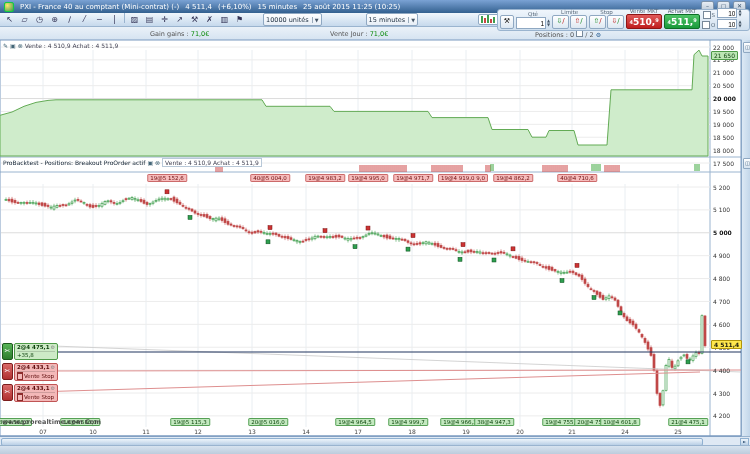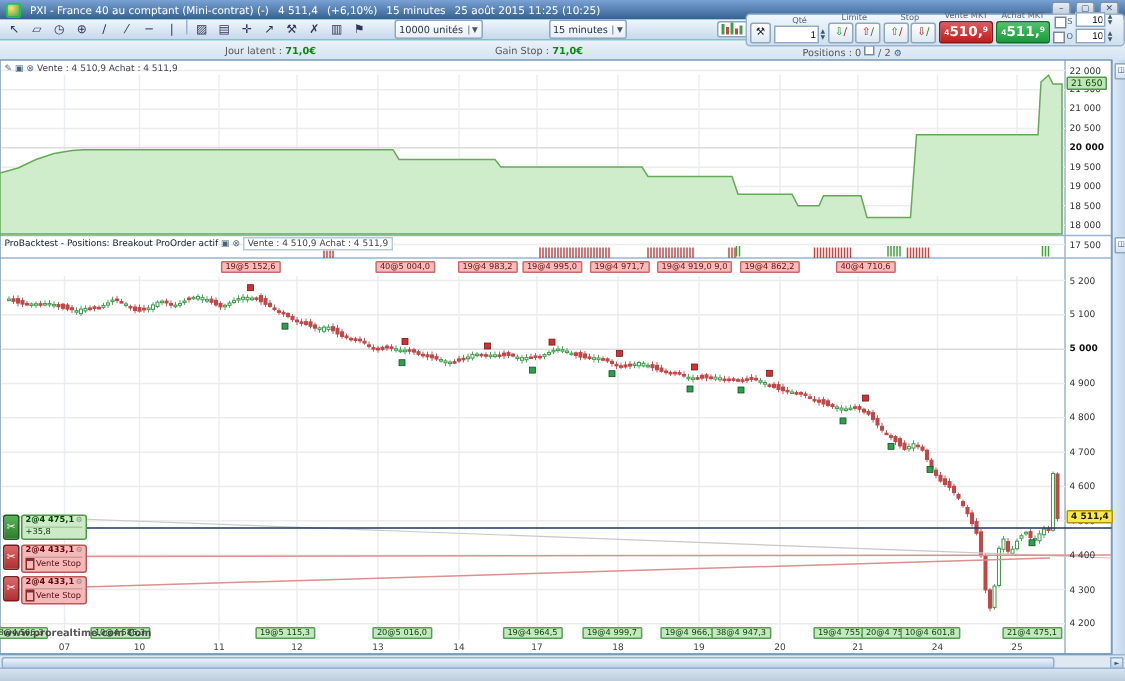--- a/index.html
+++ b/index.html
@@ -1,18 +1,18 @@
 <!DOCTYPE html>
 <html><head>
 <meta charset="utf-8">
 <style>
   html,body{margin:0;padding:0;background:#9aa7b4;}
   #app{position:relative;width:750px;height:454px;overflow:hidden;
        font-family:"DejaVu Sans","Liberation Sans",sans-serif;font-size:7px;color:#222;
-       background:#5eead4;user-select:none;}
+       background:#bef264;user-select:none;}
   .abs{position:absolute;}
   
   #titlebar{left:0;top:0;width:750px;height:13px;
     background:linear-gradient(#7aa2d4,#33608f);color:#fff;display:flex;align-items:center;gap:6px;
     padding:0 4px;box-sizing:border-box;font-size:7px;white-space:nowrap;}
   #titlebar .appicon{width:8px;height:8px;border-radius:2px;background:radial-gradient(circle at 30% 30%,#ffe36e,#3f9e4d);border:1px solid #1c4; }
   .winbtns{margin-left:auto;display:flex;gap:3px;}
   .winbtn{width:11px;height:9px;background:linear-gradient(#e8eef5,#b9c7d6);border:1px solid #7d93ab;color:#37506b;
     font-size:6px;line-height:8px;text-align:center;border-radius:2px;}
   
@@ -22,21 +22,21 @@
   .tsep{width:1px;height:10px;background:#9ab4cf;margin:0 2px;}
   .dropdown{height:11px;background:linear-gradient(#fff,#e7eef6);border:1px solid #8fa8c2;border-radius:2px;
     display:flex;align-items:center;padding:0 2px;gap:3px;font-size:6.5px;color:#234;}
   .dropdown .arr{font-size:5px;color:#456;border-left:1px solid #9ab;padding-left:2px;}
   .patternbox{width:22px;height:11px;background:#fff;border:1px solid #8fa8c2;border-radius:2px;display:flex;align-items:flex-end;gap:1px;padding:1px 2px;box-sizing:border-box;}
   .pb{width:2px;}
   
   #gainrow{left:0;top:27px;width:750px;height:13px;background:linear-gradient(#eaf1f8,#d5e3f1);
     border-bottom:1px solid #b3c6da;}
   .gaintext{position:absolute;top:3px;font-size:6.5px;color:#555;white-space:nowrap;}
-  .gainval{color:#0a8a0a;font-weight:bold;}
+  .gainval{color:#0a8a0a;font-weight:normal;}
   .miniicon{display:inline-block;font-size:6px;color:#369;}
   
   #tradepanel{left:497px;top:9px;width:253px;height:22px;display:flex;align-items:flex-end;gap:2px;
     background:linear-gradient(#f0f6fc,#cfdfee);border:1px solid #9ab4cf;border-radius:3px;padding:1px 2px;box-sizing:border-box;}
   .tp-group{display:flex;flex-direction:column;align-items:center;}
   .tp-label{font-size:5.5px;color:#567;line-height:6px;}
   .tp-row{display:flex;gap:1px;}
   .tp-btn{width:15px;height:12px;background:linear-gradient(#fff,#dde8f2);border:1px solid #8fa8c2;border-radius:2px;
      font-size:7px;line-height:11px;text-align:center;}
   .tp-input{width:26px;height:10px;background:#fff;border:1px solid #8fa8c2;font-size:6.5px;text-align:right;padding:0 1px;}
@@ -135,25 +135,25 @@
     <span class="pb" style="height:7px;background:#3f9e4d"></span>
     <span class="pb" style="height:5px;background:#cc4444"></span>
     <span class="pb" style="height:8px;background:#3f9e4d"></span>
     <span class="pb" style="height:4px;background:#cc4444"></span>
     <span class="pb" style="height:6px;background:#3f9e4d"></span>
   </span>
 </div>
 
 <div id="gainrow" class="abs">
   <span class="gaintext" style="left:150px">
-    <span>Jour latent :</span>
+    <span>Gain gains :</span>
     <span class="gainval">71,0€</span>
   </span>
   <span class="gaintext" style="left:330px">
-    <span>Gain Stop :</span>
+    <span>Vente Jour :</span>
     <span class="gainval">71,0€</span>
   </span>
   <span class="gaintext" style="left:535px">
     <span>Positions :</span>
     <span>0</span>
     <span class="chk" style="width:5px;height:5px"></span>
     <span>/ 2</span>
     <span class="miniicon">⚙</span>
   </span>
 </div>

